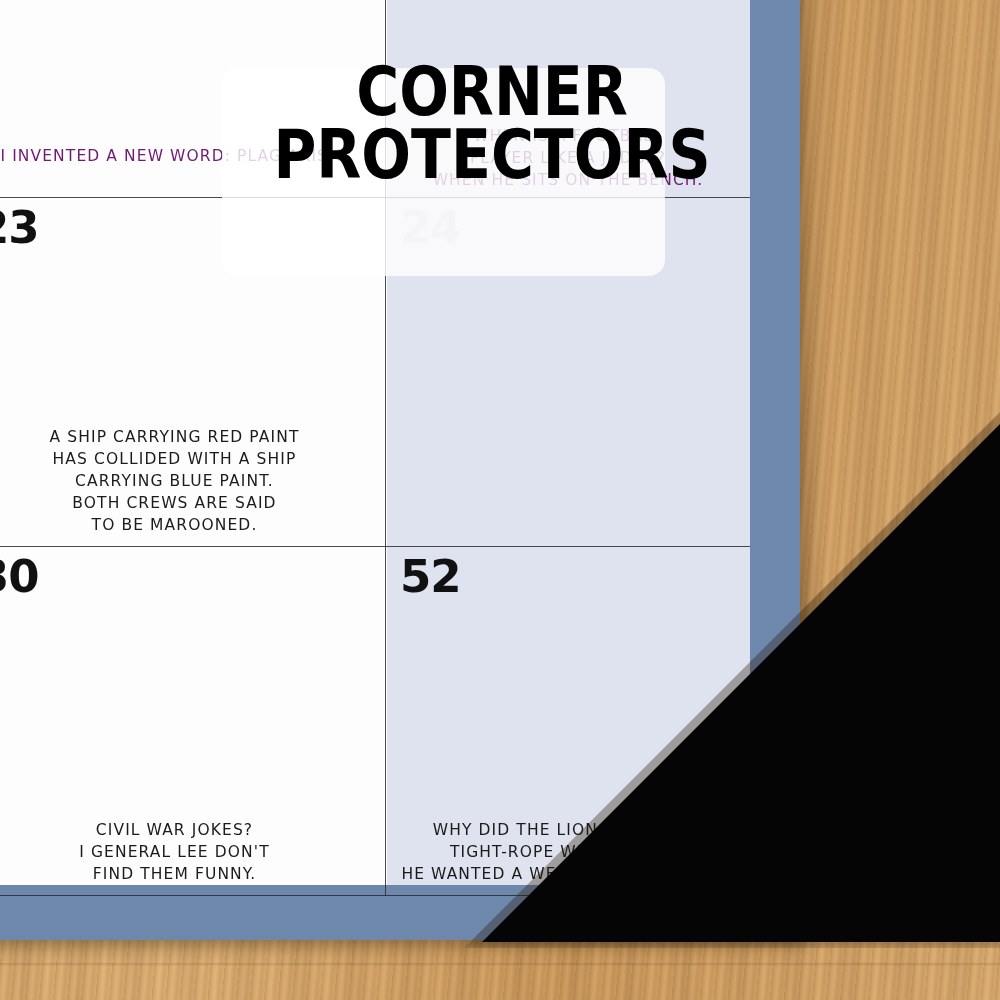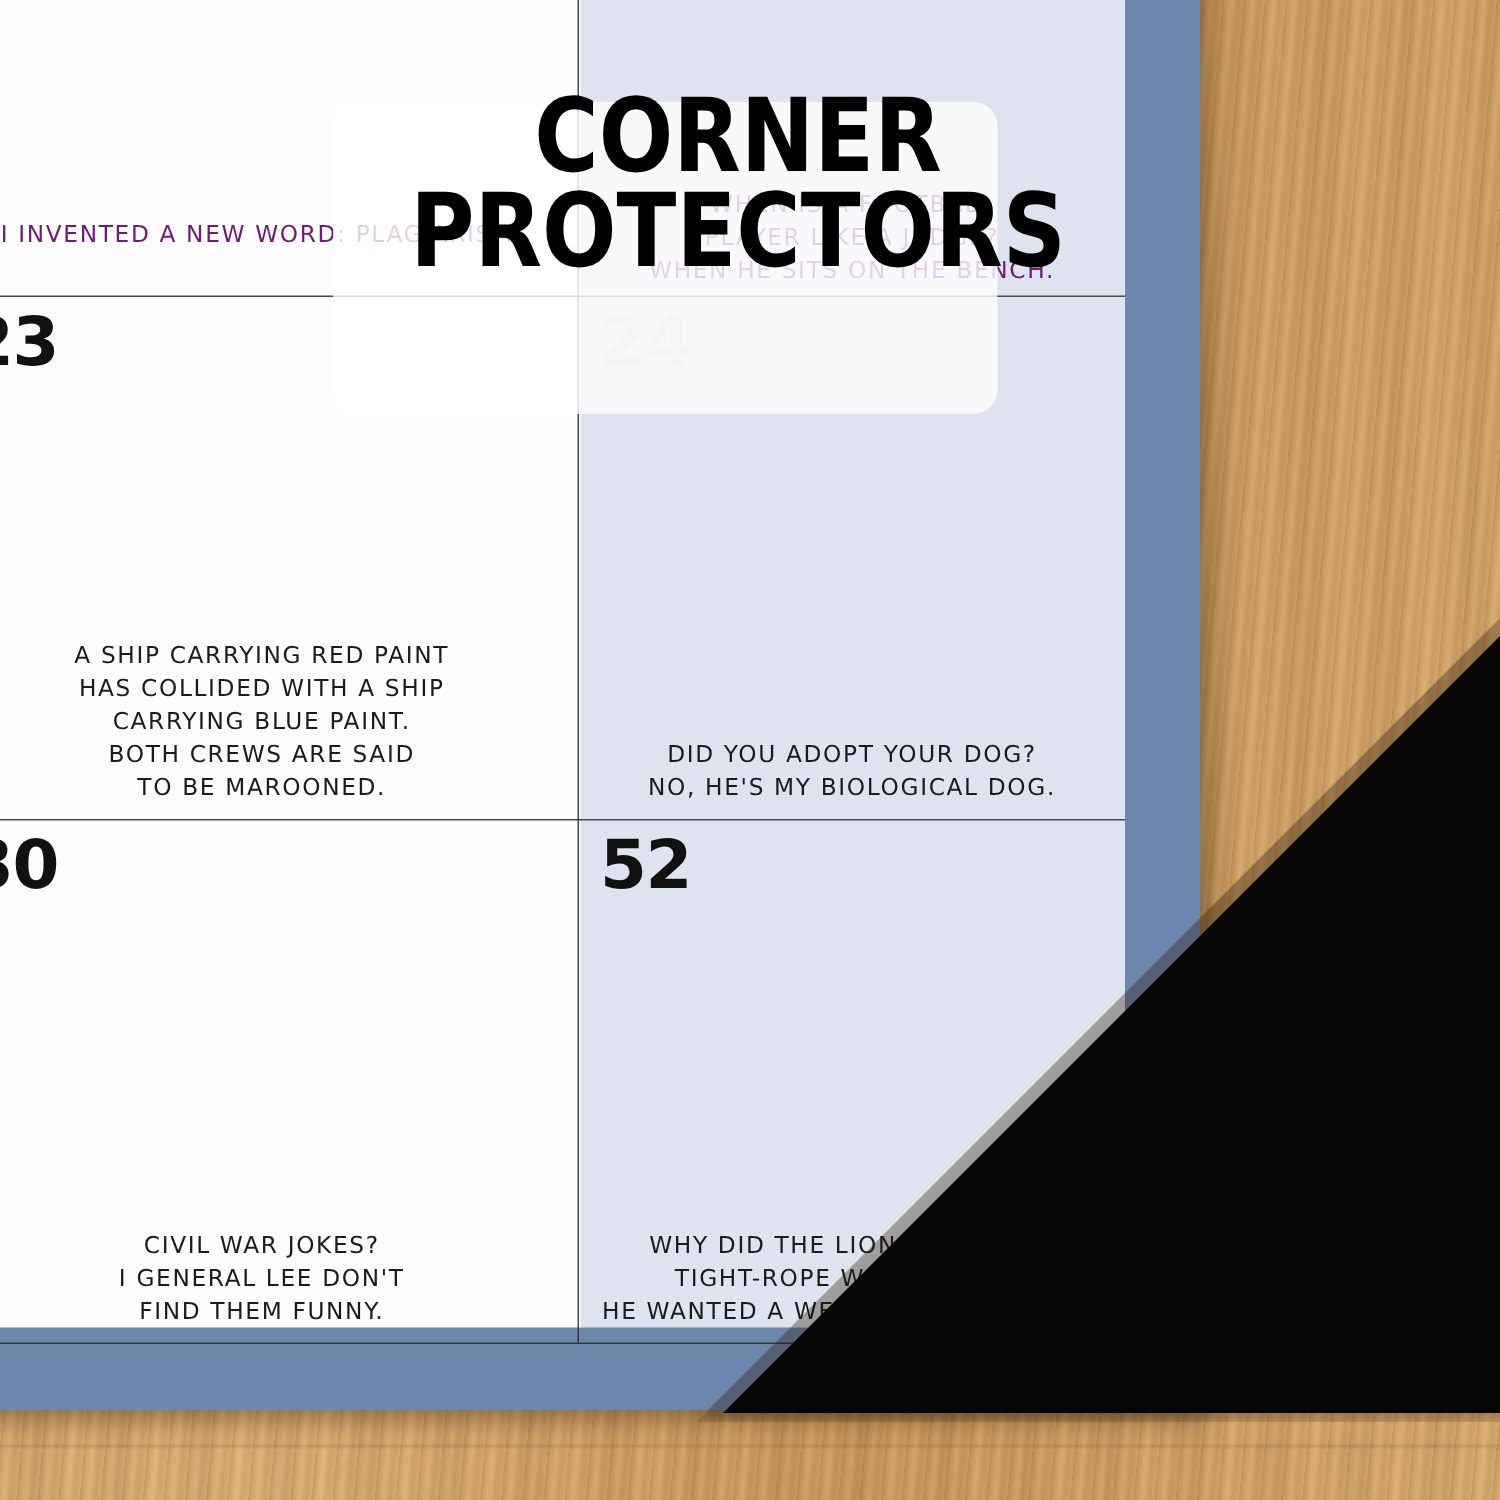--- a/index.html
+++ b/index.html
@@ -216,22 +216,20 @@
     <div class="joke" style="white-space: pre-line;">A SHIP CARRYING RED PAINT
 HAS COLLIDED WITH A SHIP
 CARRYING BLUE PAINT.
 BOTH CREWS ARE SAID
 TO BE MAROONED.</div>
     <div class="joke top faded" style="white-space: pre-line;">I INVENTED A NEW WORD: PLAGIARISM.</div>
   </div>
 
   <div class="cell" style="left:386px; top:197px; width:364px; height:349px;">
     <div class="daynum ghost">24</div>
-    <div class="joke" style="white-space: pre-line;">DID YOU ADOPT YOUR DOG?
-NO, HE'S MY BIOLOGICAL DOG.</div>
     <div class="joke top faded" style="top:-72px; white-space: pre-line;">WHEN IS A FOOTBALL
 PLAYER LIKE A JUDGE?
 WHEN HE SITS ON THE BENCH.</div>
   </div>
 
   <div class="cell" style="left:-36px; top:546px; width:421px; height:349px;">
     <div class="daynum">30</div>
     <div class="joke" style="white-space: pre-line;">CIVIL WAR JOKES?
 I GENERAL LEE DON'T
 FIND THEM FUNNY.</div>

